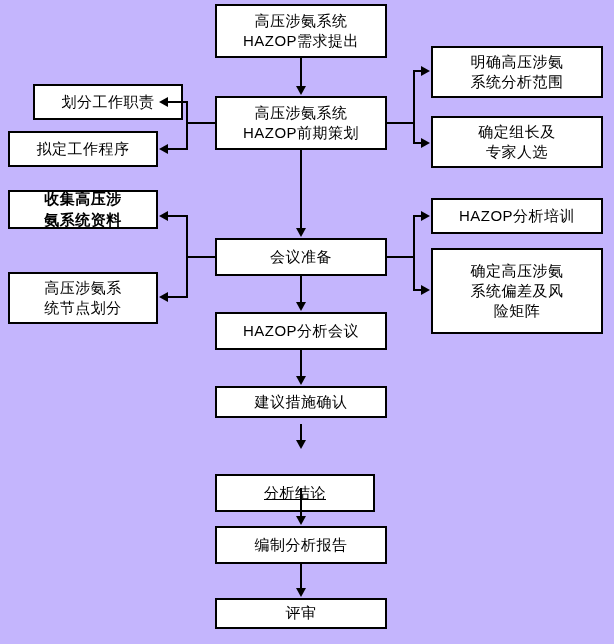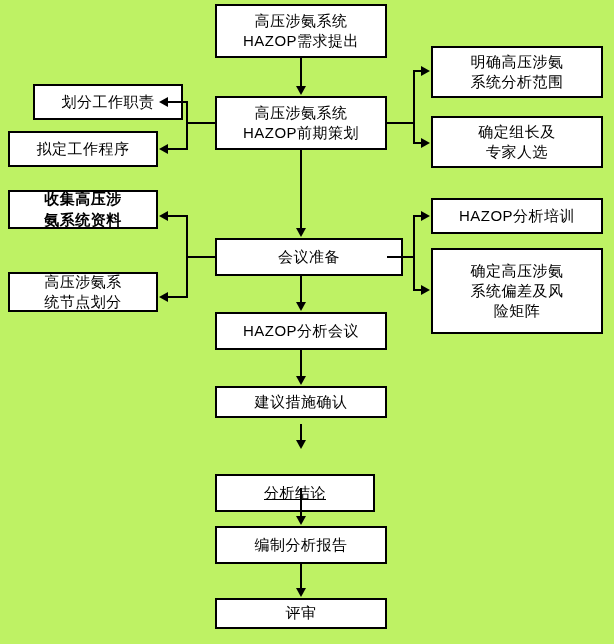--- a/index.html
+++ b/index.html
@@ -7,21 +7,21 @@
     padding: 0;
     background: #ffffff;
   }
   body {
     font-family: "Liberation Sans", sans-serif;
   }
   #canvas {
     position: relative;
     width: 614px;
     height: 644px;
-    background: #bef264;
+    background: #c4b5fd;
     overflow: hidden;
   }
   .node {
     position: absolute;
     box-sizing: border-box;
     border: 2px solid #000000;
     background: #ffffff;
     display: flex;
     align-items: center;
     justify-content: center;
@@ -94,26 +94,26 @@
   <div class="node" style="left:431px;top:116px;width:172px;height:52px;">
     <span>确定组长及
 专家人选</span>
   </div>
 
   <div class="node" style="left:8px;top:190px;width:150px;height:39px;font-weight:bold;">
     <span>收集高压涉
 氨系统资料</span>
   </div>
 
-  <div class="node" style="left:8px;top:272px;width:150px;height:40px;">
+  <div class="node" style="left:8px;top:272px;width:150px;height:52px;">
     <span>高压涉氨系
 统节点划分</span>
   </div>
 
-  <div class="node" style="left:215px;top:238px;width:188px;height:38px;text-align:right;">
+  <div class="node" style="left:215px;top:238px;width:172px;height:38px;text-align:right;">
     <span>会议准备</span>
   </div>
 
   <div class="node" style="left:431px;top:198px;width:172px;height:36px;">
     <span>HAZOP分析培训</span>
   </div>
 
   <div class="node" style="left:431px;top:248px;width:172px;height:86px;">
     <span>确定高压涉氨
 系统偏差及风

